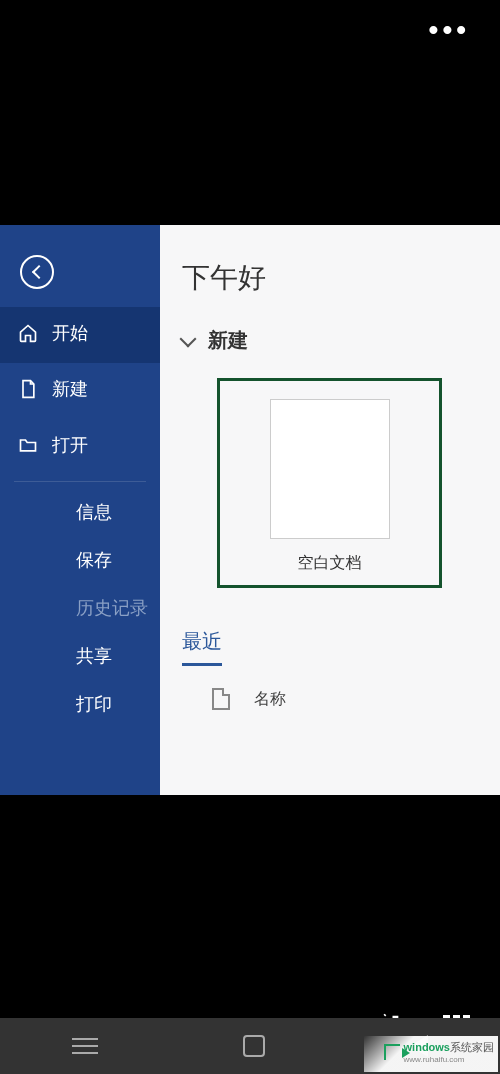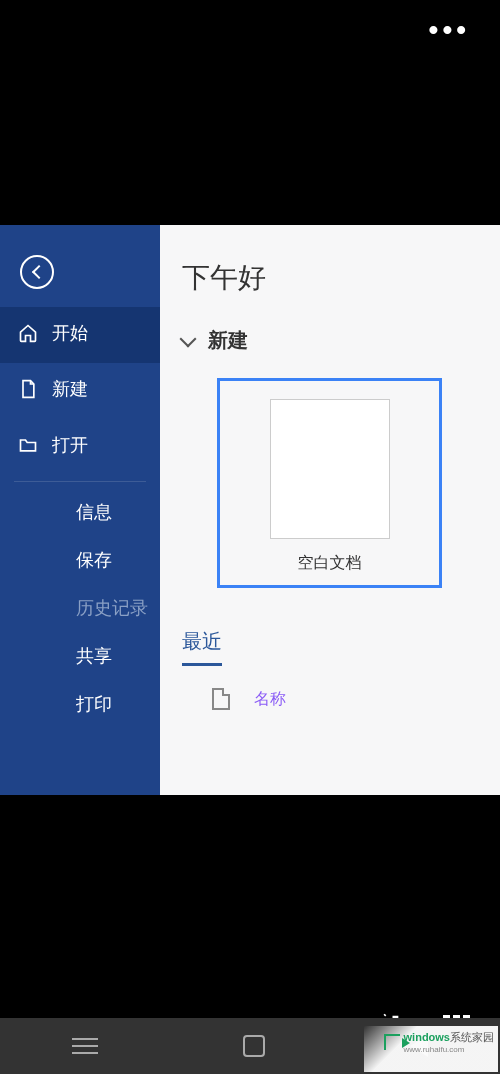--- a/index.html
+++ b/index.html
@@ -112,21 +112,21 @@
       transform: rotate(45deg);
       margin-right: 14px;
       margin-top: -4px;
     }
     .section-title {
       font-size: 20px;
       color: #333;
       font-weight: 600;
     }
     .red-box {
-      border: 3px solid #3b82f6;
+      border: 3px solid #14532d;
       width: 225px;
       height: 210px;
       margin-left: 35px;
       display: flex;
       flex-direction: column;
       align-items: center;
       padding-top: 18px;
     }
     .blank-doc {
       width: 120px;
@@ -152,21 +152,21 @@
     .tab.active {
       color: #2b579a;
       border-bottom: 3px solid #2b579a;
       font-weight: 500;
     }
     .file-list {
       margin-top: 22px;
       display: flex;
       align-items: center;
       gap: 24px;
-      color: #8b5cf6;
+      color: #404040;
       font-size: 16px;
     }
     .file-icon {
       width: 18px;
       height: 22px;
       border: 2px solid #888;
       position: relative;
       margin-left: 30px;
     }
     .file-icon::before {
@@ -228,21 +228,21 @@
       width: 0; height: 0;
       border-top: 11px solid transparent;
       border-bottom: 11px solid transparent;
       border-right: 18px solid #aaa;
     }
     .watermark {
       position: absolute;
       bottom: 2px;
       right: 2px;
       background: linear-gradient(135deg, transparent 0%, rgba(255,255,255,0.95) 30%);
-      padding: 4px 4px 18px 20px;
+      padding: 4px 4px 8px 20px;
       display: flex;
       align-items: center;
       font-size: 11px;
     }
     .watermark .logo {
       width: 16px;
       height: 16px;
       border: 2px solid #1ba05e;
       border-right: none;
       border-bottom: none;

